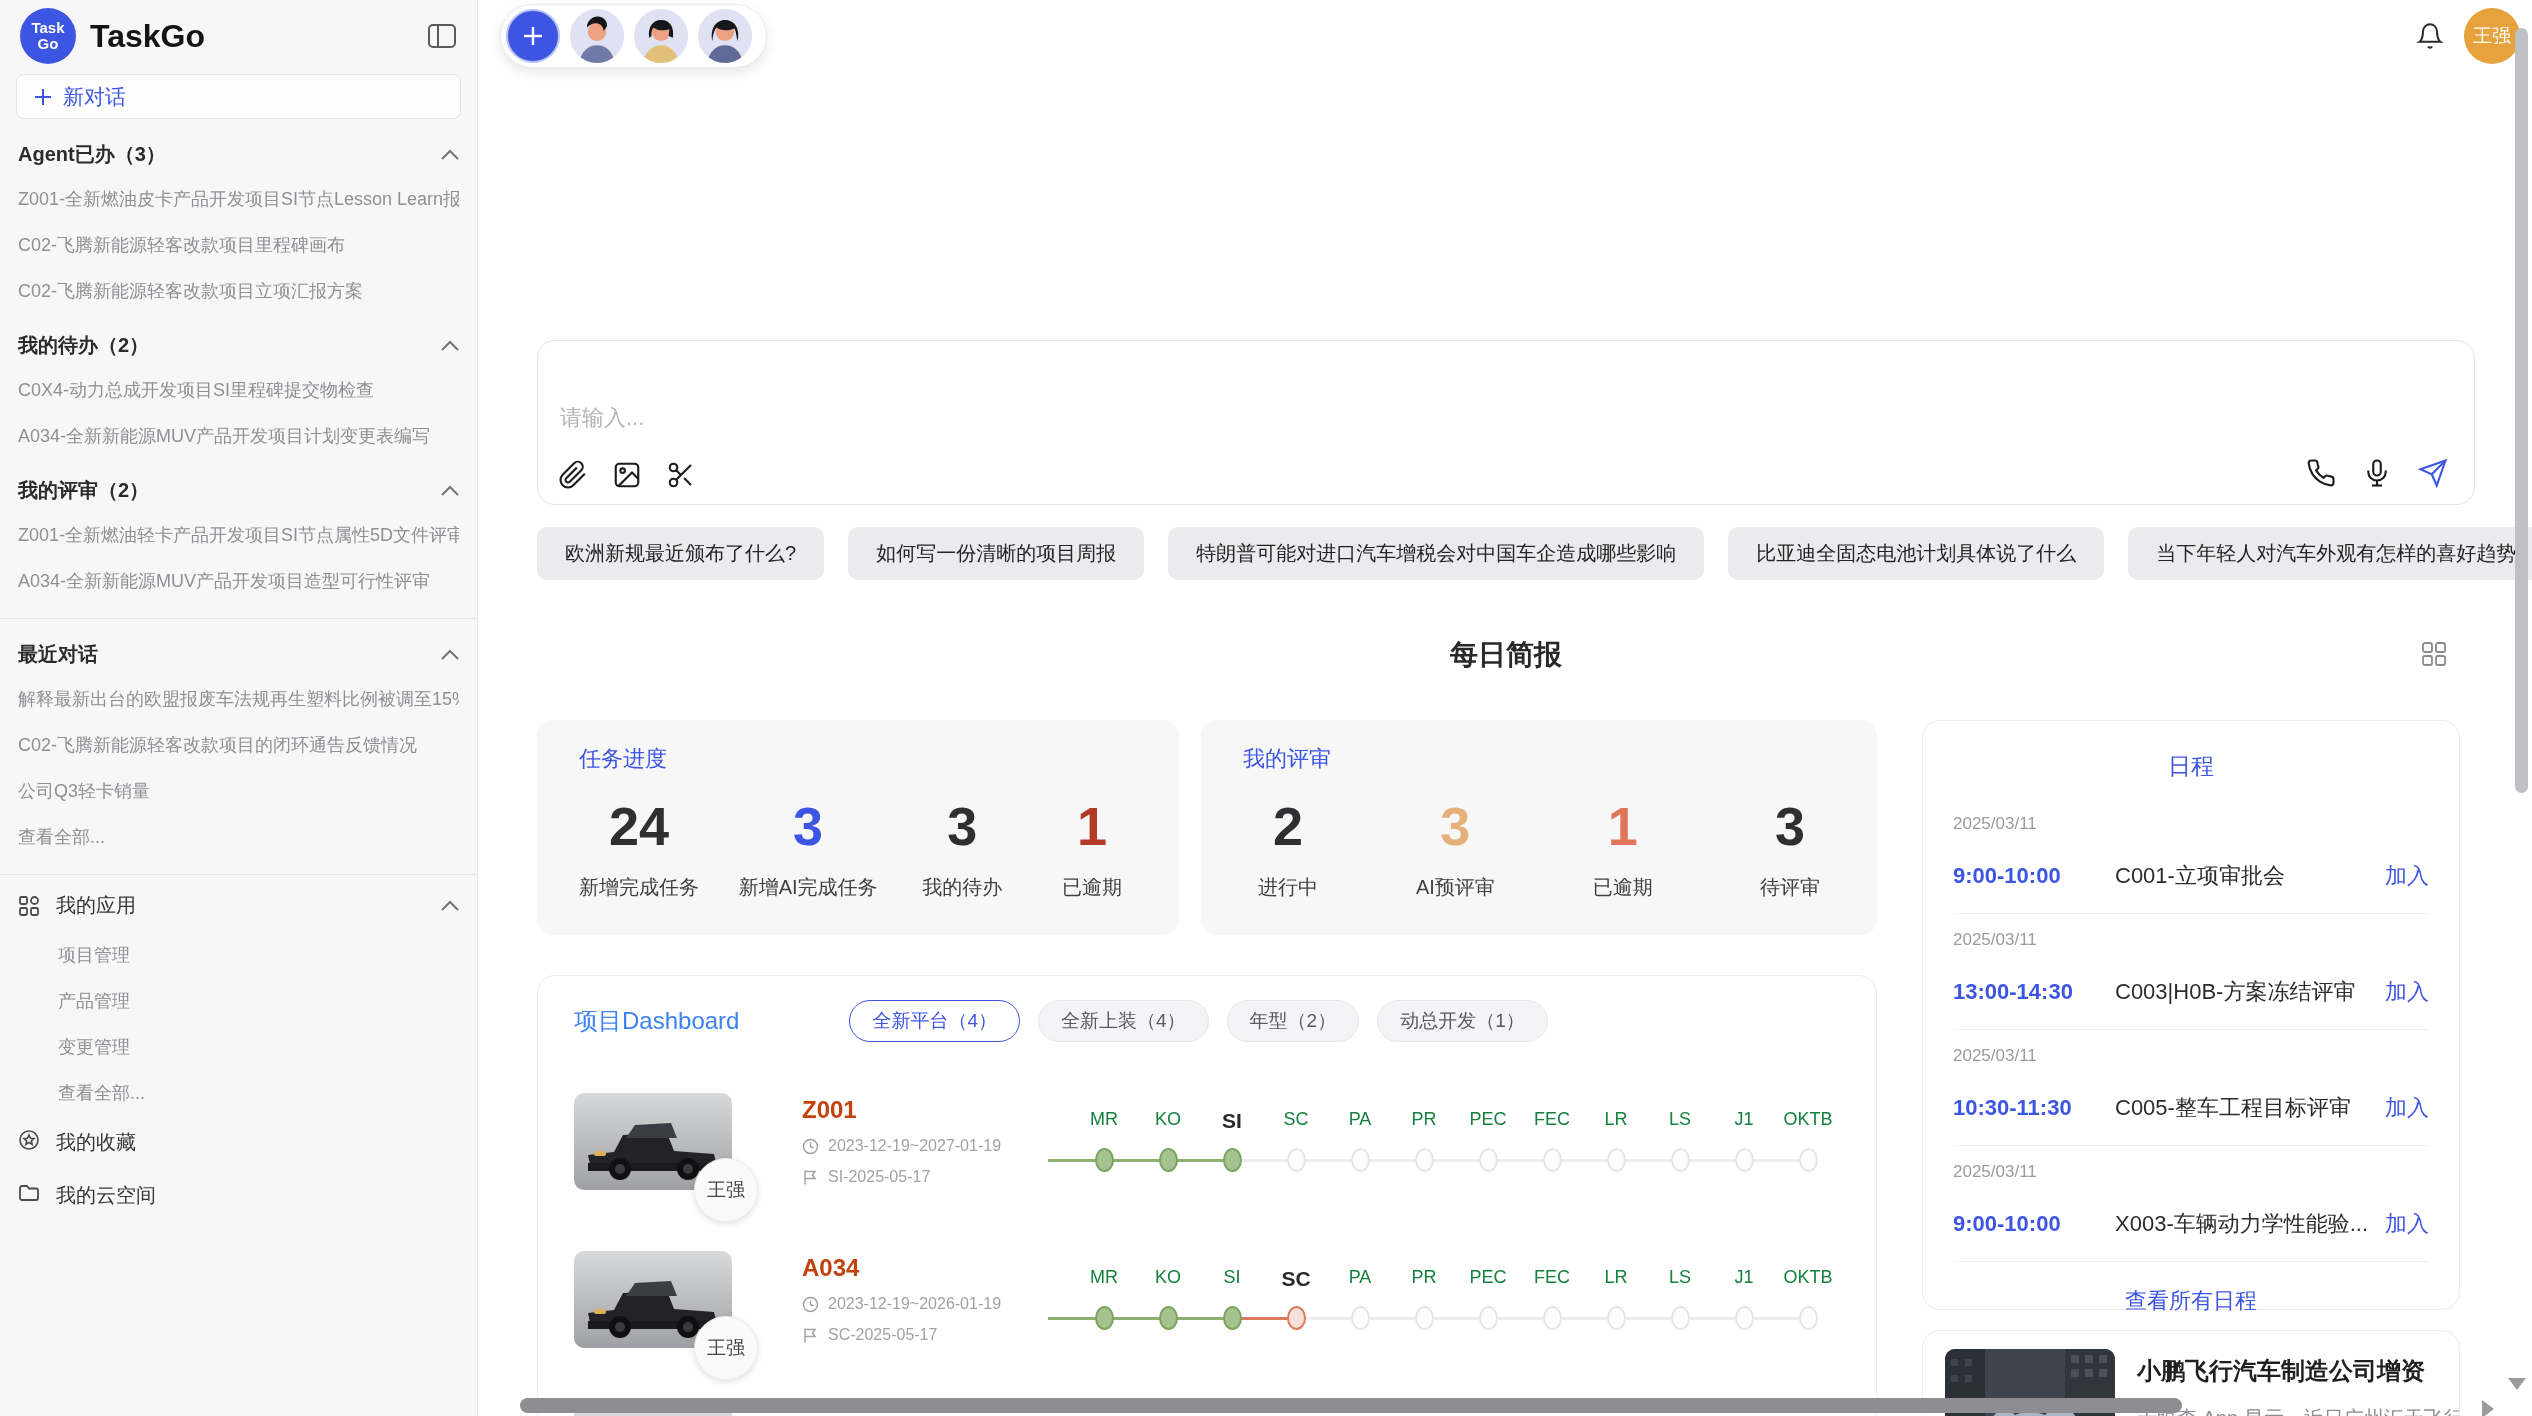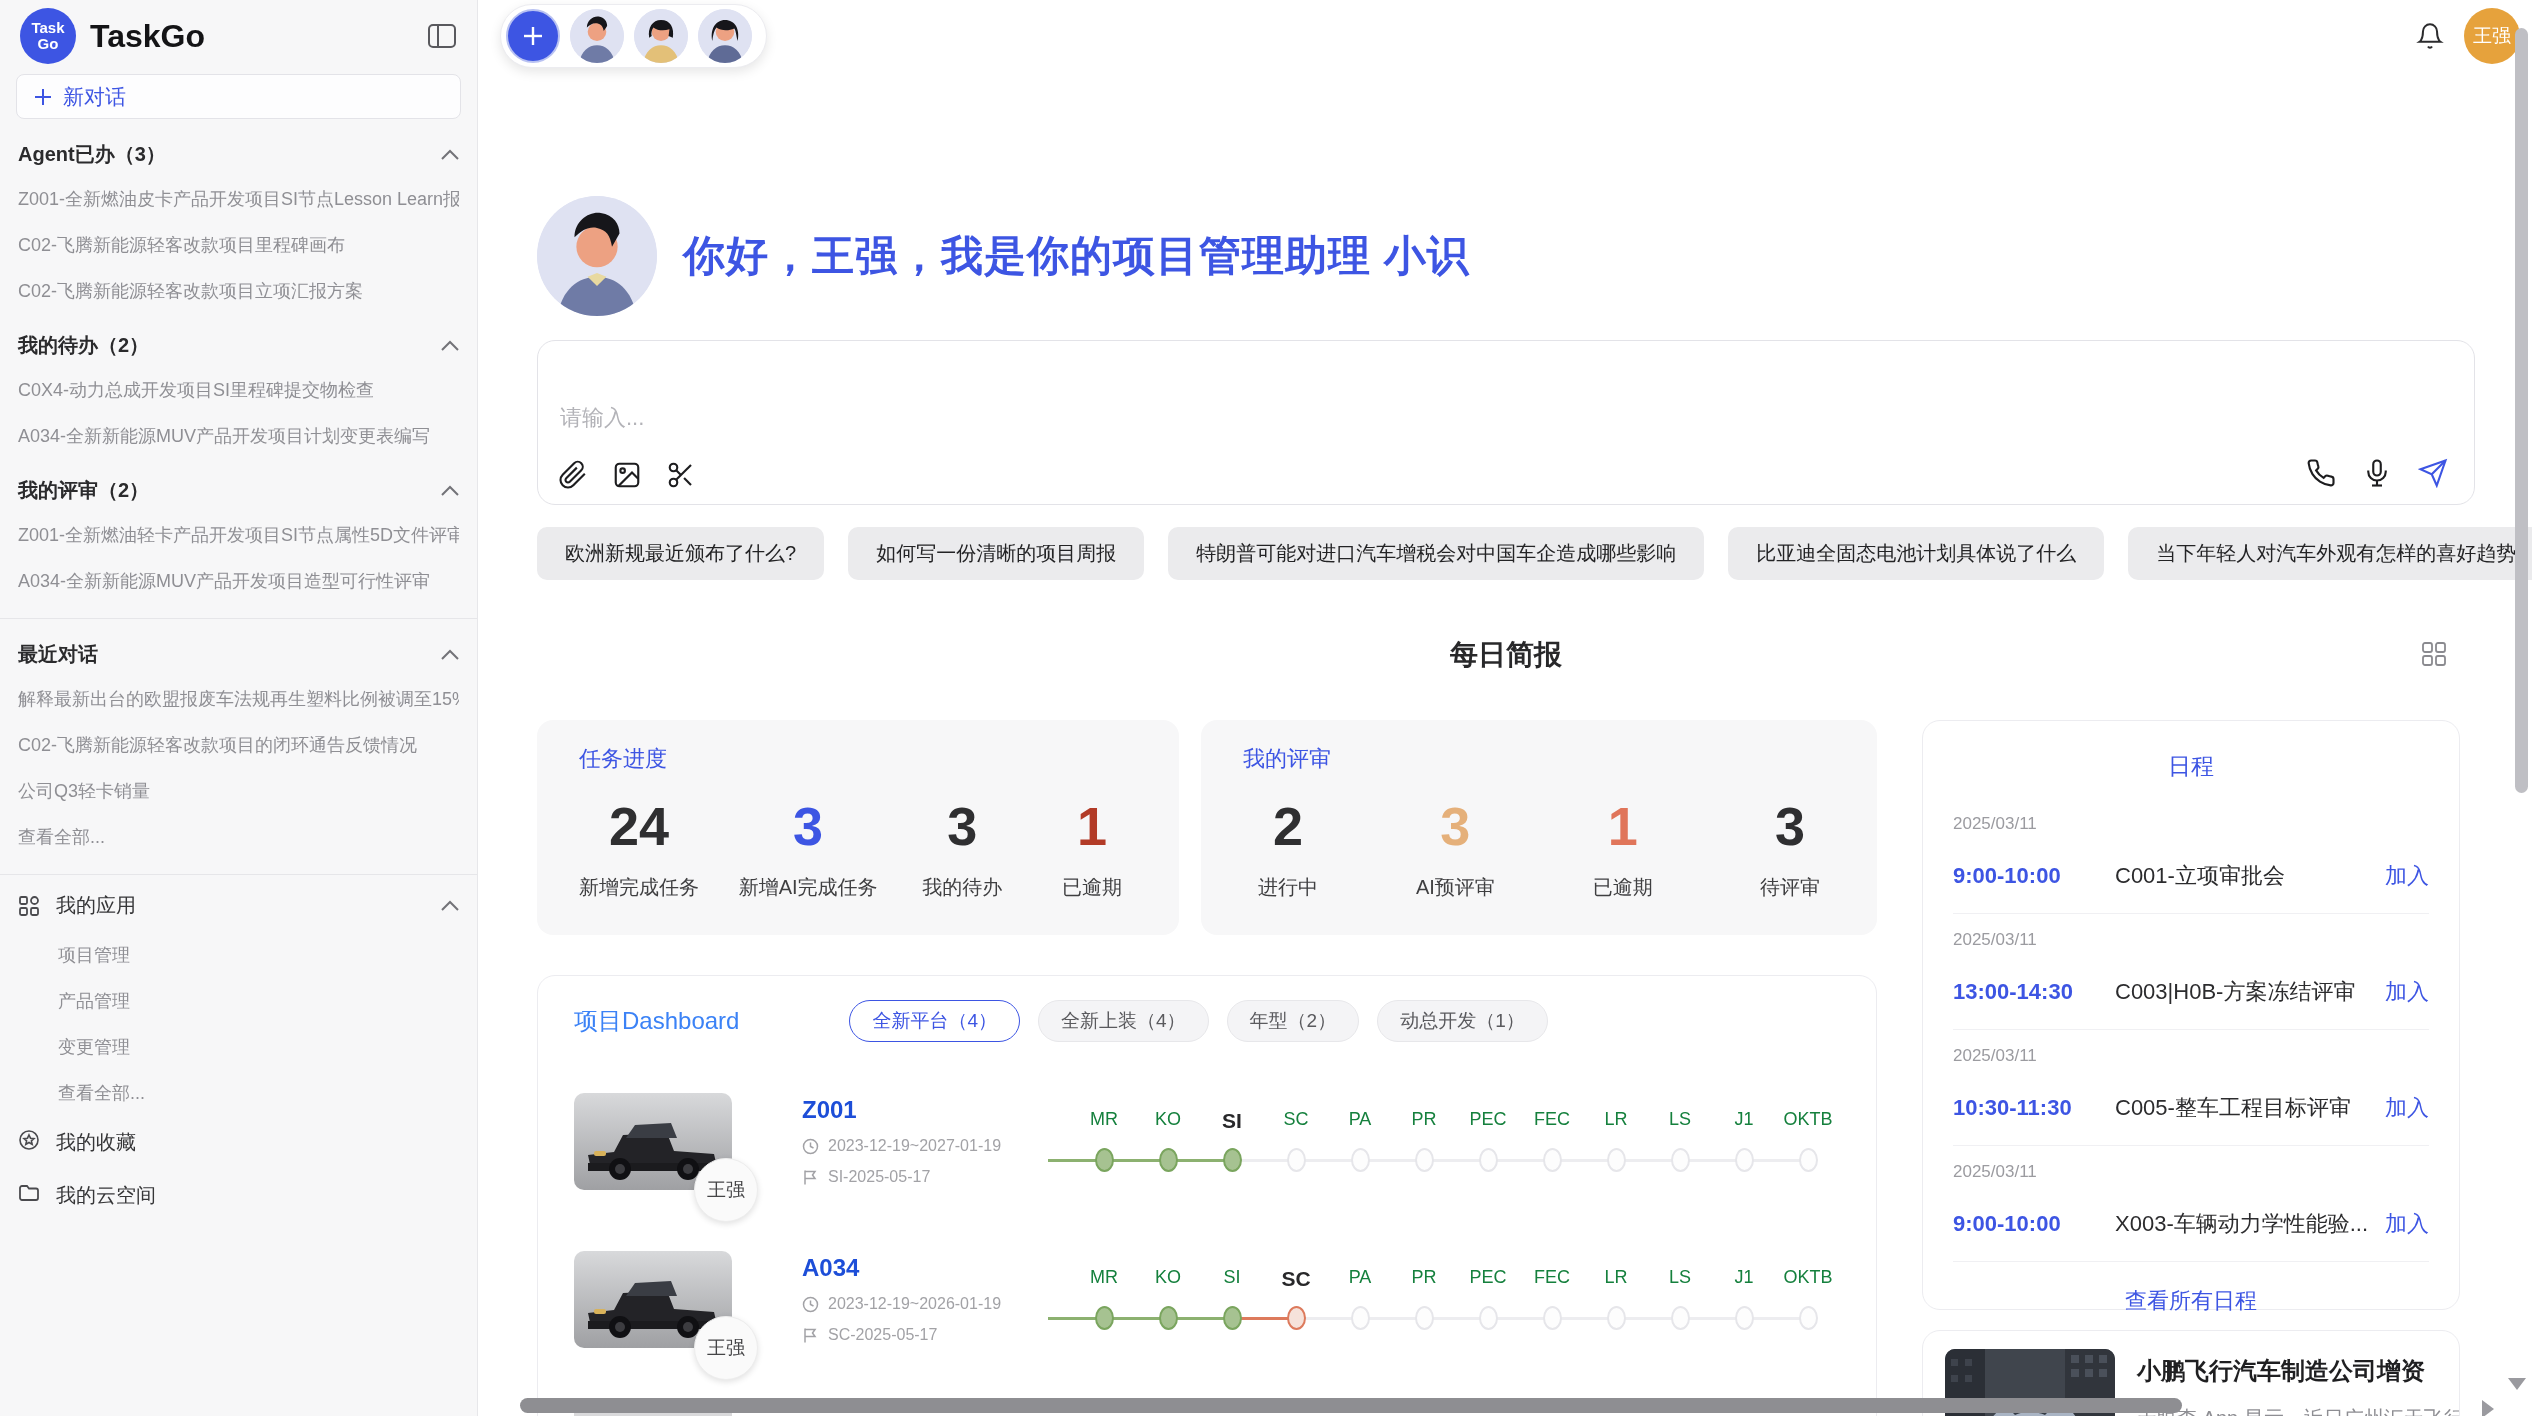--- a/index.html
+++ b/index.html
@@ -64,21 +64,21 @@
   .dash-title{font-size:24px;color:#3b82f6;}
   .filters{display:flex;gap:18px;margin-left:110px;}
   .filter{height:42px;border-radius:21px;display:flex;align-items:center;padding:4px 22px;font-size:19px;cursor:pointer;background:#f4f4f6;border:1.5px solid #e7e7ea;color:#5a5a5e;white-space:nowrap;}
   .filter.active{background:#fff;border:1.5px solid #3d55e3;color:#3d55e3;}
   .projects{margin-top:24px;}
   .proj-row{display:flex;align-items:center;height:150px;margin-top:8px;cursor:pointer;}
   .truck{position:relative;width:158px;height:97px;}
   .truck svg{border-radius:10px;}
   .owner-badge{position:absolute;right:-26px;bottom:-32px;width:64px;height:64px;border-radius:50%;background:#fafafa;border:1px solid #ededed;box-shadow:0 2px 6px rgba(0,0,0,.12);display:flex;align-items:center;justify-content:center;font-size:19px;color:#454547;}
   .proj-info{margin-left:70px;width:265px;}
-  .proj-name{font-size:24px;font-weight:700;color:#1d4ed8;}
+  .proj-name{font-size:24px;font-weight:700;color:#c2410c;}
   .proj-meta{display:flex;align-items:center;gap:9px;margin-top:13px;font-size:16px;color:#a2a2a6;}
   .icon-xs{width:17px;height:17px;}
   .timeline{margin-left:18px;width:772px;}
   .tl-labels{display:flex;}
   .tl-label{width:64px;text-align:center;font-size:18px;color:#15803d;}
   .tl-label.active{font-size:21px;font-weight:700;color:#28282a;}
   .tl-track{position:relative;height:26px;margin-top:14px;}
   .seg{position:absolute;top:11.5px;height:3px;}
   .seg.green{background:#8cb170;}
   .seg.orange{background:#dd7a5c;}
@@ -270,32 +270,20 @@
           </svg>
       </div>
     </div>
 
     <svg class="bell" viewBox="0 0 24 24" fill="none" stroke="#2b2b2d" stroke-width="1.7">
         <path d="M18 8a6 6 0 0 0-12 0c0 7-3 9-3 9h18s-3-2-3-9"></path>
         <path d="M13.73 21a2 2 0 0 1-3.46 0"></path>
       </svg>
     <div class="user-avatar">王强</div>
 
-    <div class="greeting">
-      <div class="avatar-xl">
-        <svg viewBox="0 0 64 64" width="120" height="120">
-            <circle cx="32" cy="32" r="32" fill="#dfe2f2"></circle>
-            <circle cx="32" cy="27" r="11" fill="#eda182"></circle>
-            <path d="M20 22c0-9 8-14 14-13 7 1 10 6 10 11l-4 7c-1-6-3-9-8-10-4-1-8 1-12 5z" fill="#16161a"></path>
-            <path d="M11 64c2-14 11-21 21-21s19 7 21 21z" fill="#6f7ba6"></path>
-            <path d="M27 43l5 5 5-5-5-2z" fill="#e8d9a0"></path>
-          </svg>
-      </div>
-      <div class="greet-text">你好，王强，我是你的项目管理助理 小识</div>
-    </div>
 
     <div class="input-card">
       <div class="placeholder">请输入...</div>
       <div class="input-icons-l">
         <svg class="icon-m" viewBox="0 0 24 24" fill="none" stroke="#1d1d1f" stroke-width="1.7">
             <path d="M21.44 11.05l-9.19 9.19a6 6 0 0 1-8.49-8.49l9.19-9.19a4 4 0 0 1 5.66 5.66l-9.2 9.19a2 2 0 0 1-2.83-2.83l8.49-8.48"></path>
           </svg>
         <svg class="icon-m" viewBox="0 0 24 24" fill="none" stroke="#1d1d1f" stroke-width="1.7">
             <rect x="3" y="3" width="18" height="18" rx="3"></rect>
             <circle cx="8.5" cy="8.5" r="1.8"></circle>

